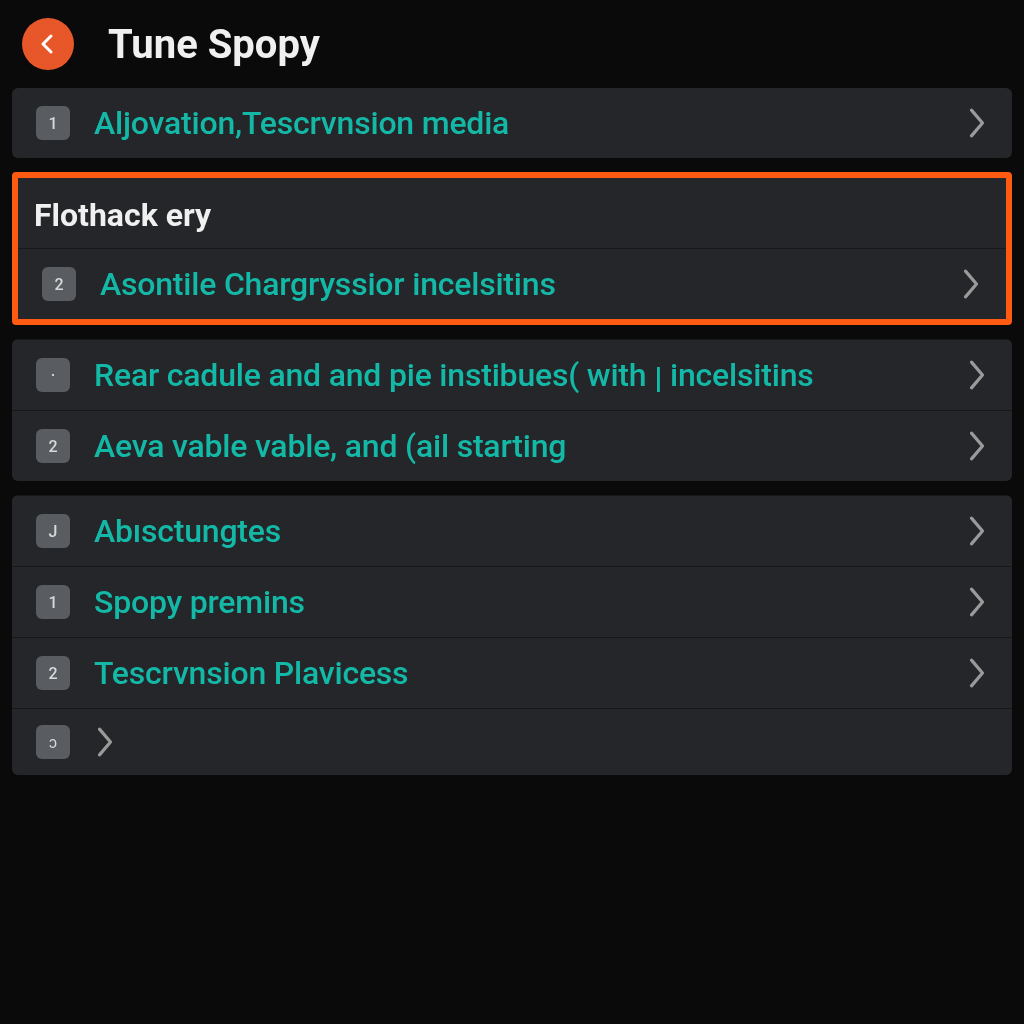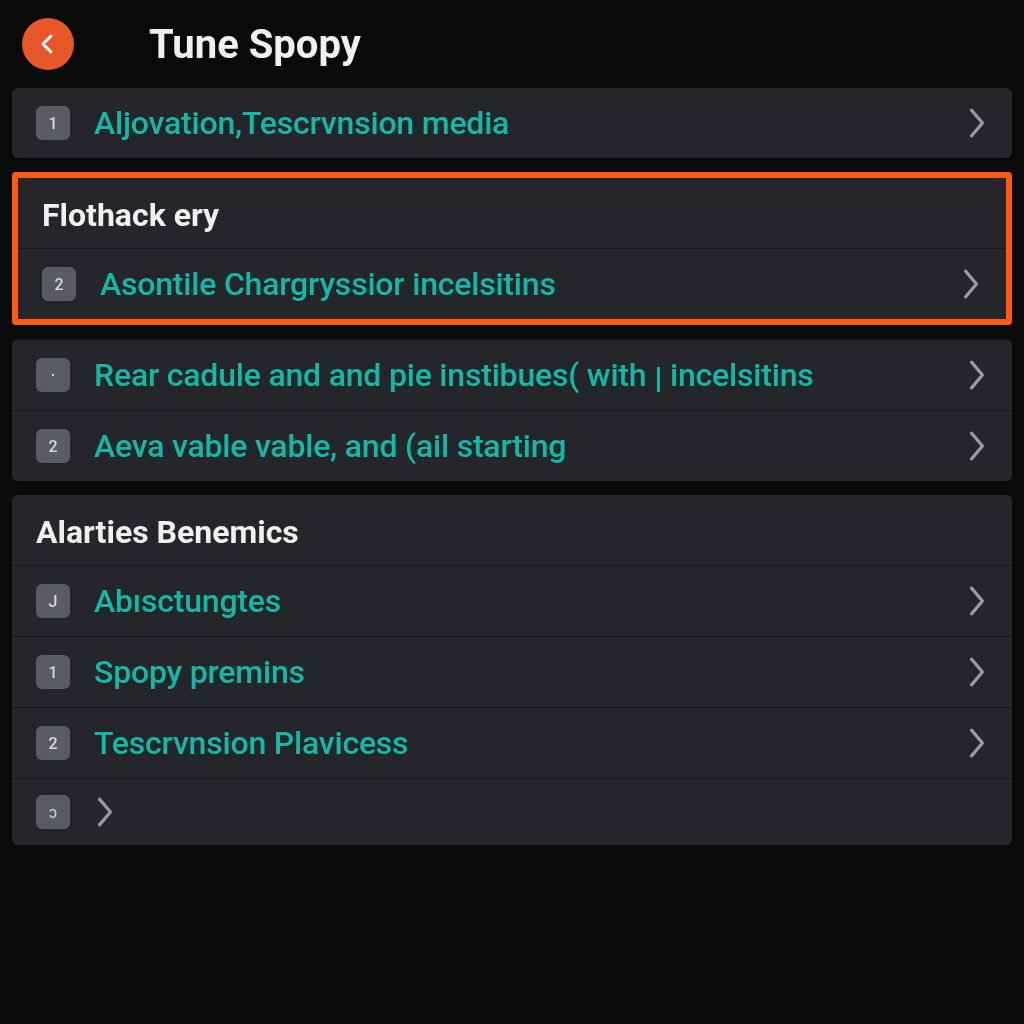--- a/index.html
+++ b/index.html
@@ -12,21 +12,20 @@
     height: 1024px;
     background: #0a0a0a;
     font-family: -apple-system, BlinkMacSystemFont, "Segoe UI", Roboto, Helvetica, Arial, sans-serif;
     color: #e8e8e8;
     overflow: hidden;
   }
   .header {
     display: flex;
     align-items: center;
     padding: 18px 22px 18px 22px;
-    gap: 41px;
   }
   .back-button {
     width: 52px;
     height: 52px;
     border-radius: 50%;
     background: #e8572a;
     display: flex;
     align-items: center;
     justify-content: center;
     cursor: pointer;
@@ -51,21 +50,21 @@
     margin-bottom: 14px;
     overflow: hidden;
   }
   .section-header {
     font-size: 32px;
     font-weight: 700;
     color: #f0f0f0;
     padding: 18px 22px 14px 22px;
   }
   .section-header.inside {
-    padding-left: 24px;
+    padding-left: 16px;
     padding-right: 16px;
   }
   .row {
     display: flex;
     align-items: center;
     padding: 16px 24px 16px 24px;
     border-top: 1px solid rgba(0,0,0,0.35);
     cursor: pointer;
     gap: 24px;
   }
@@ -167,21 +166,20 @@
       <div class="row-label">Aeva vable vable, and (ail starting</div>
       <div class="chevron">
         <svg viewBox="0 0 24 36">
             <path d="M6 4 L18 18 L6 32" stroke="#9a9a9a" stroke-width="3.5" fill="none" stroke-linecap="round" stroke-linejoin="round"></path>
           </svg>
       </div>
     </div>
   </div>
 
   <div class="panel">
-    <div class="section-header inside">Alarties Benemics</div>
     <div class="row">
       <div class="number-badge">J</div>
       <div class="row-label">Abısctungtes</div>
       <div class="chevron">
         <svg viewBox="0 0 24 36">
             <path d="M6 4 L18 18 L6 32" stroke="#9a9a9a" stroke-width="3.5" fill="none" stroke-linecap="round" stroke-linejoin="round"></path>
           </svg>
       </div>
     </div>
     <div class="row">

